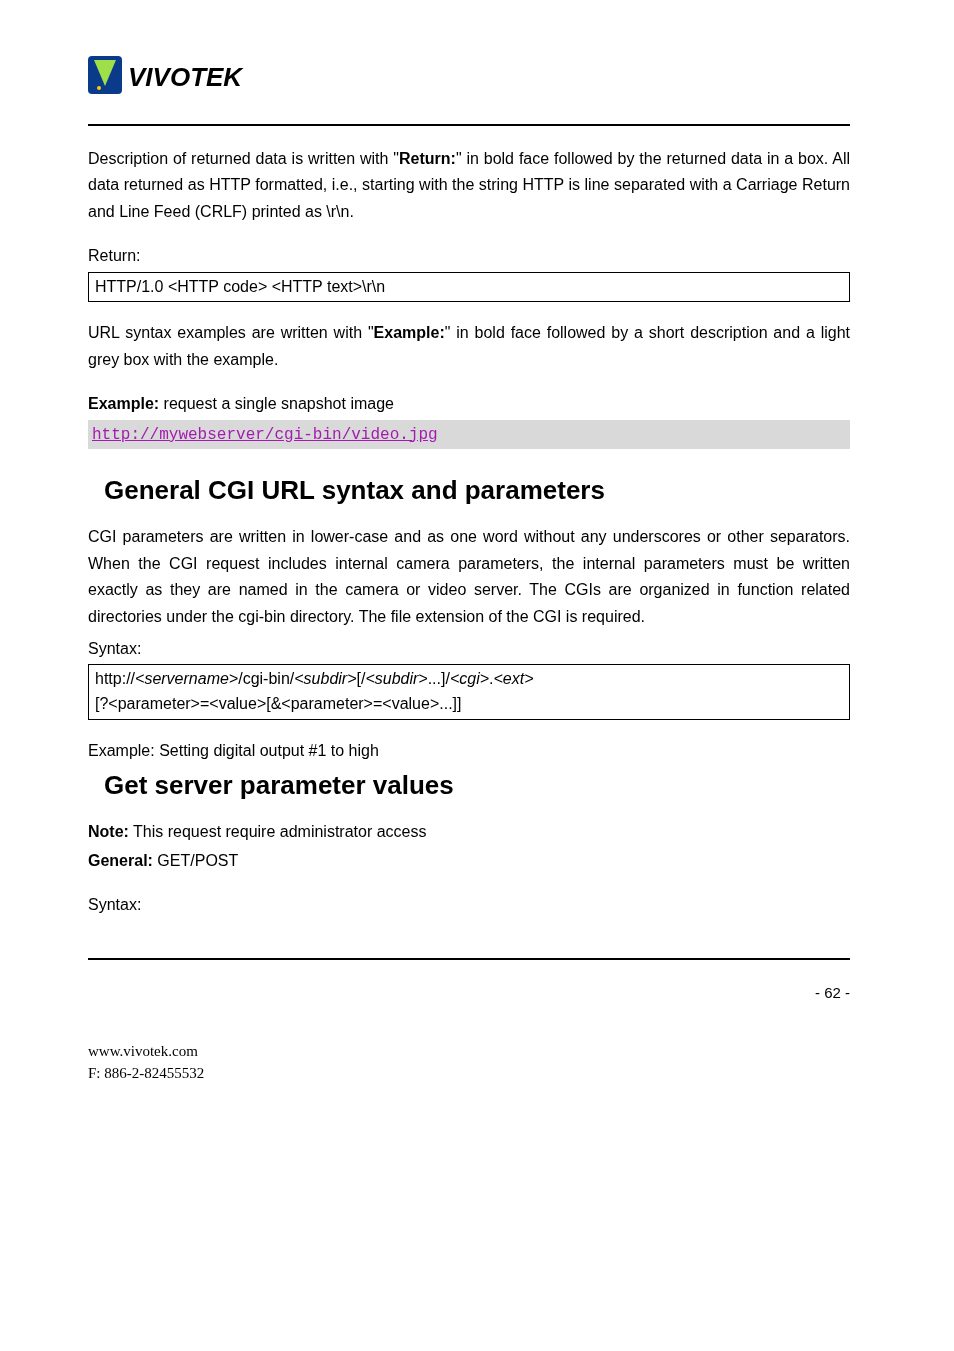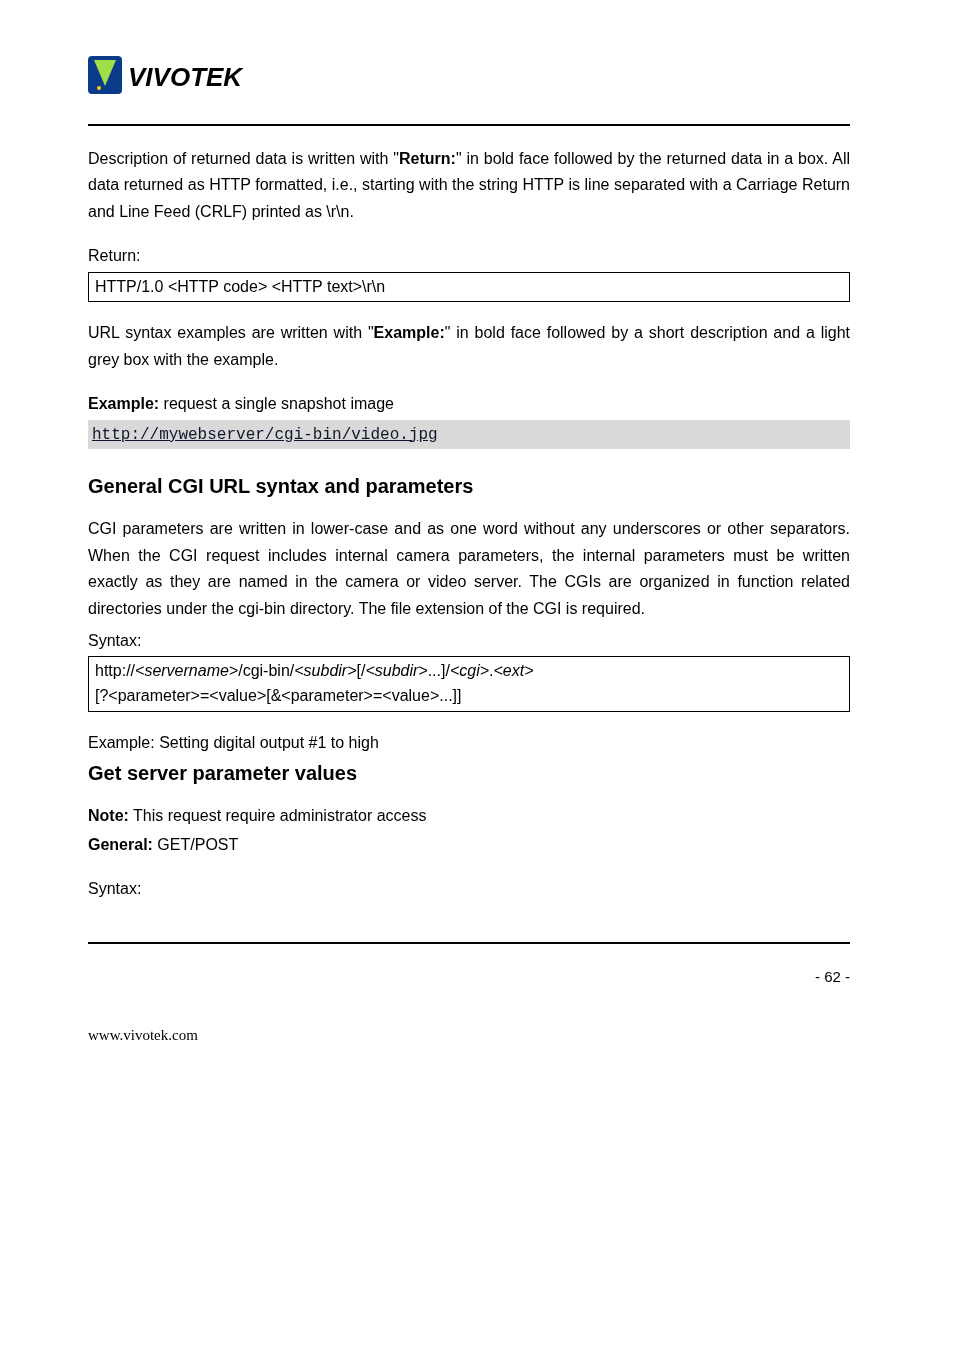--- a/index.html
+++ b/index.html
@@ -53,27 +53,27 @@
   }
   .grey-box {
     background: #d9d9d9;
     padding: 2px 4px;
     font-size: 16px;
     line-height: 1.55;
     margin-bottom: 26px;
   }
   .grey-box a, .mono-link {
     font-family: "Courier New", Courier, monospace;
-    color: #0f172a;
+    color: #a21caf;
     word-break: break-all;
   }
   h2.sec {
-    font-size: 20px;
+    font-size: 26px;
     font-weight: bold;
-    margin: 6px 0 18px 0;
+    margin: 6px 0 18px 16px;
   }
   .bold {
     font-weight: bold;
   }
   .footer-pg {
     text-align: right;
     font-size: 15px;
     margin: 8px 0 40px 0;
   }
   .footer-right {
@@ -147,15 +147,16 @@
 
     <div class="label-line">Syntax:</div>
   </div>
 
   <hr class="bot-rule">
 
   <div class="footer-pg">- 62 -</div>
 
   <div class="footer-right">
     <div>www.vivotek.com</div>
+    <div>F: 886-2-82455532</div>
   </div>
 
 </div>
 
 </body></html>

